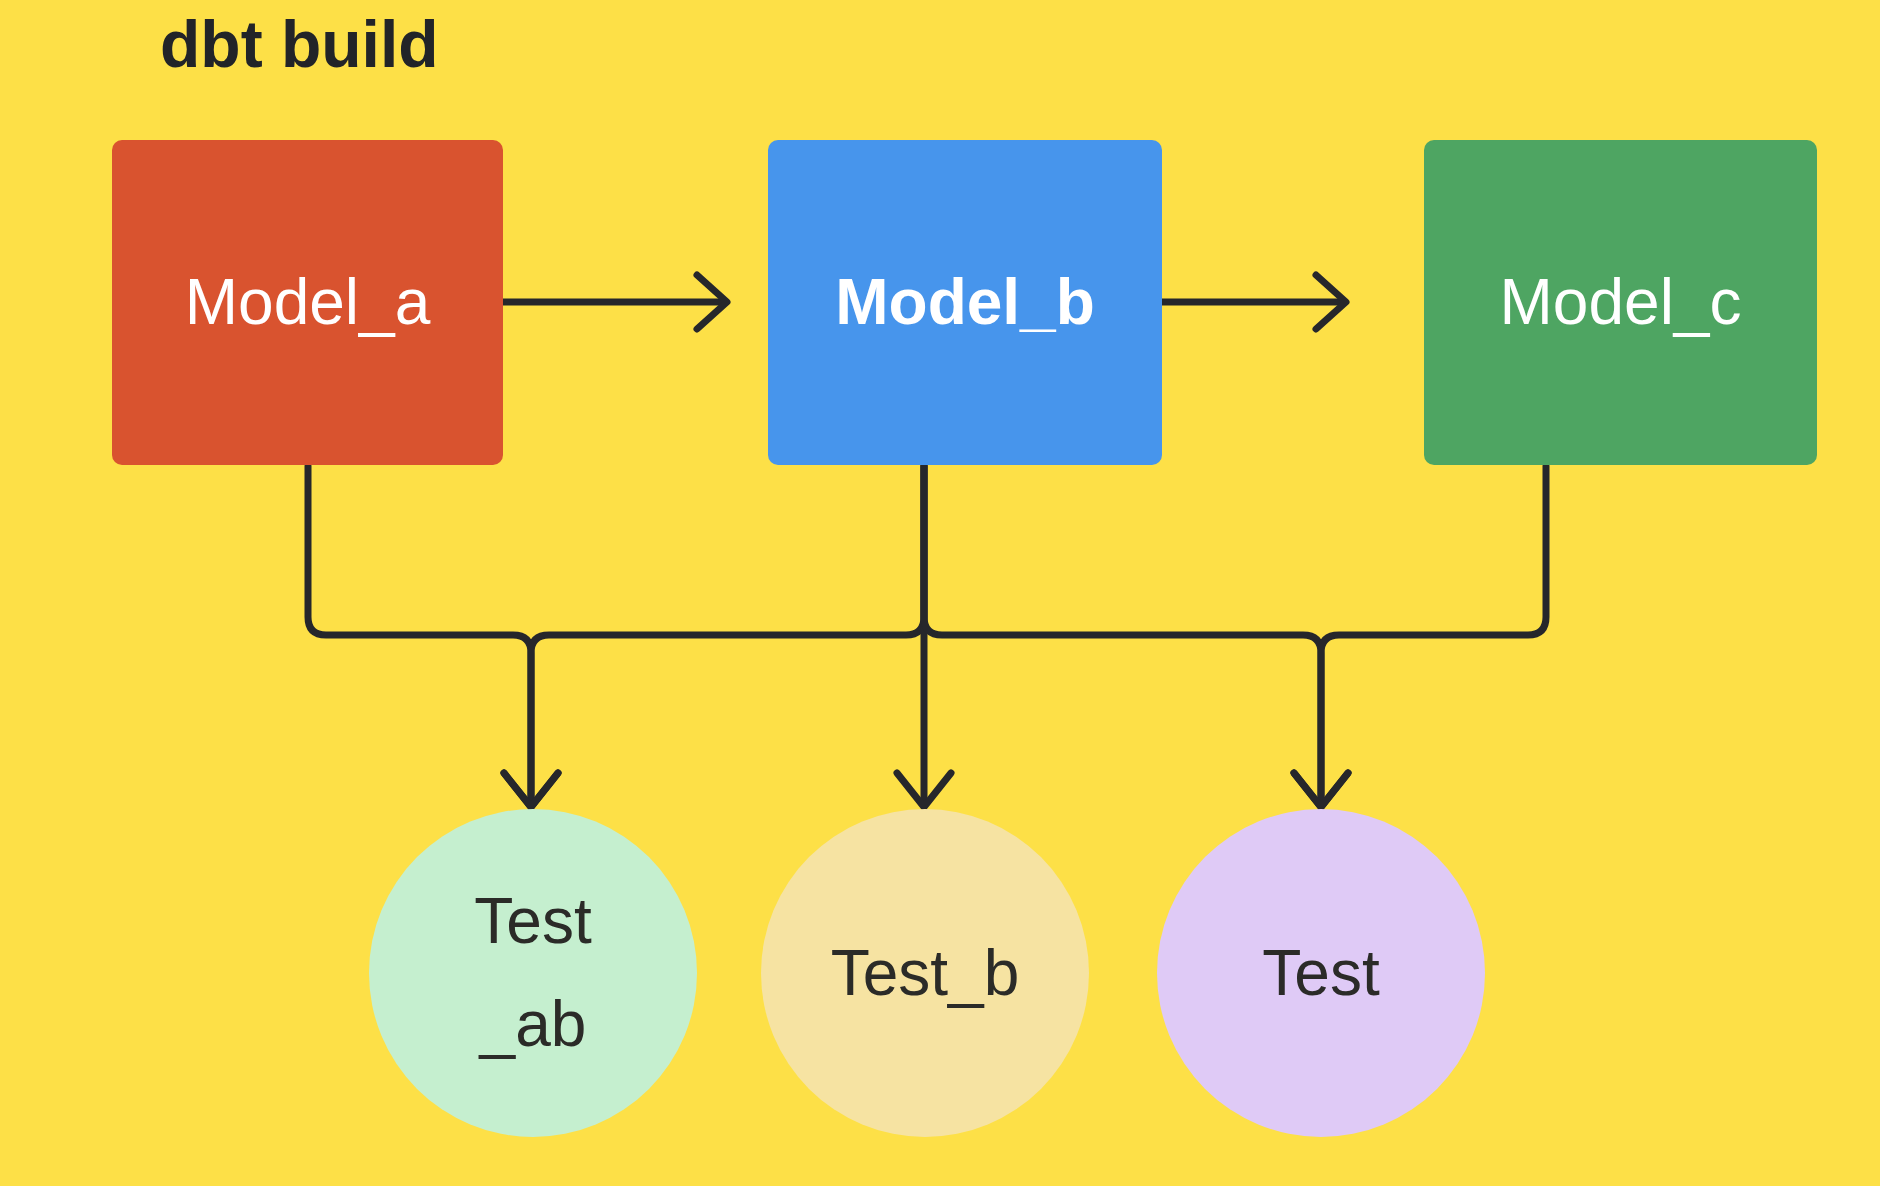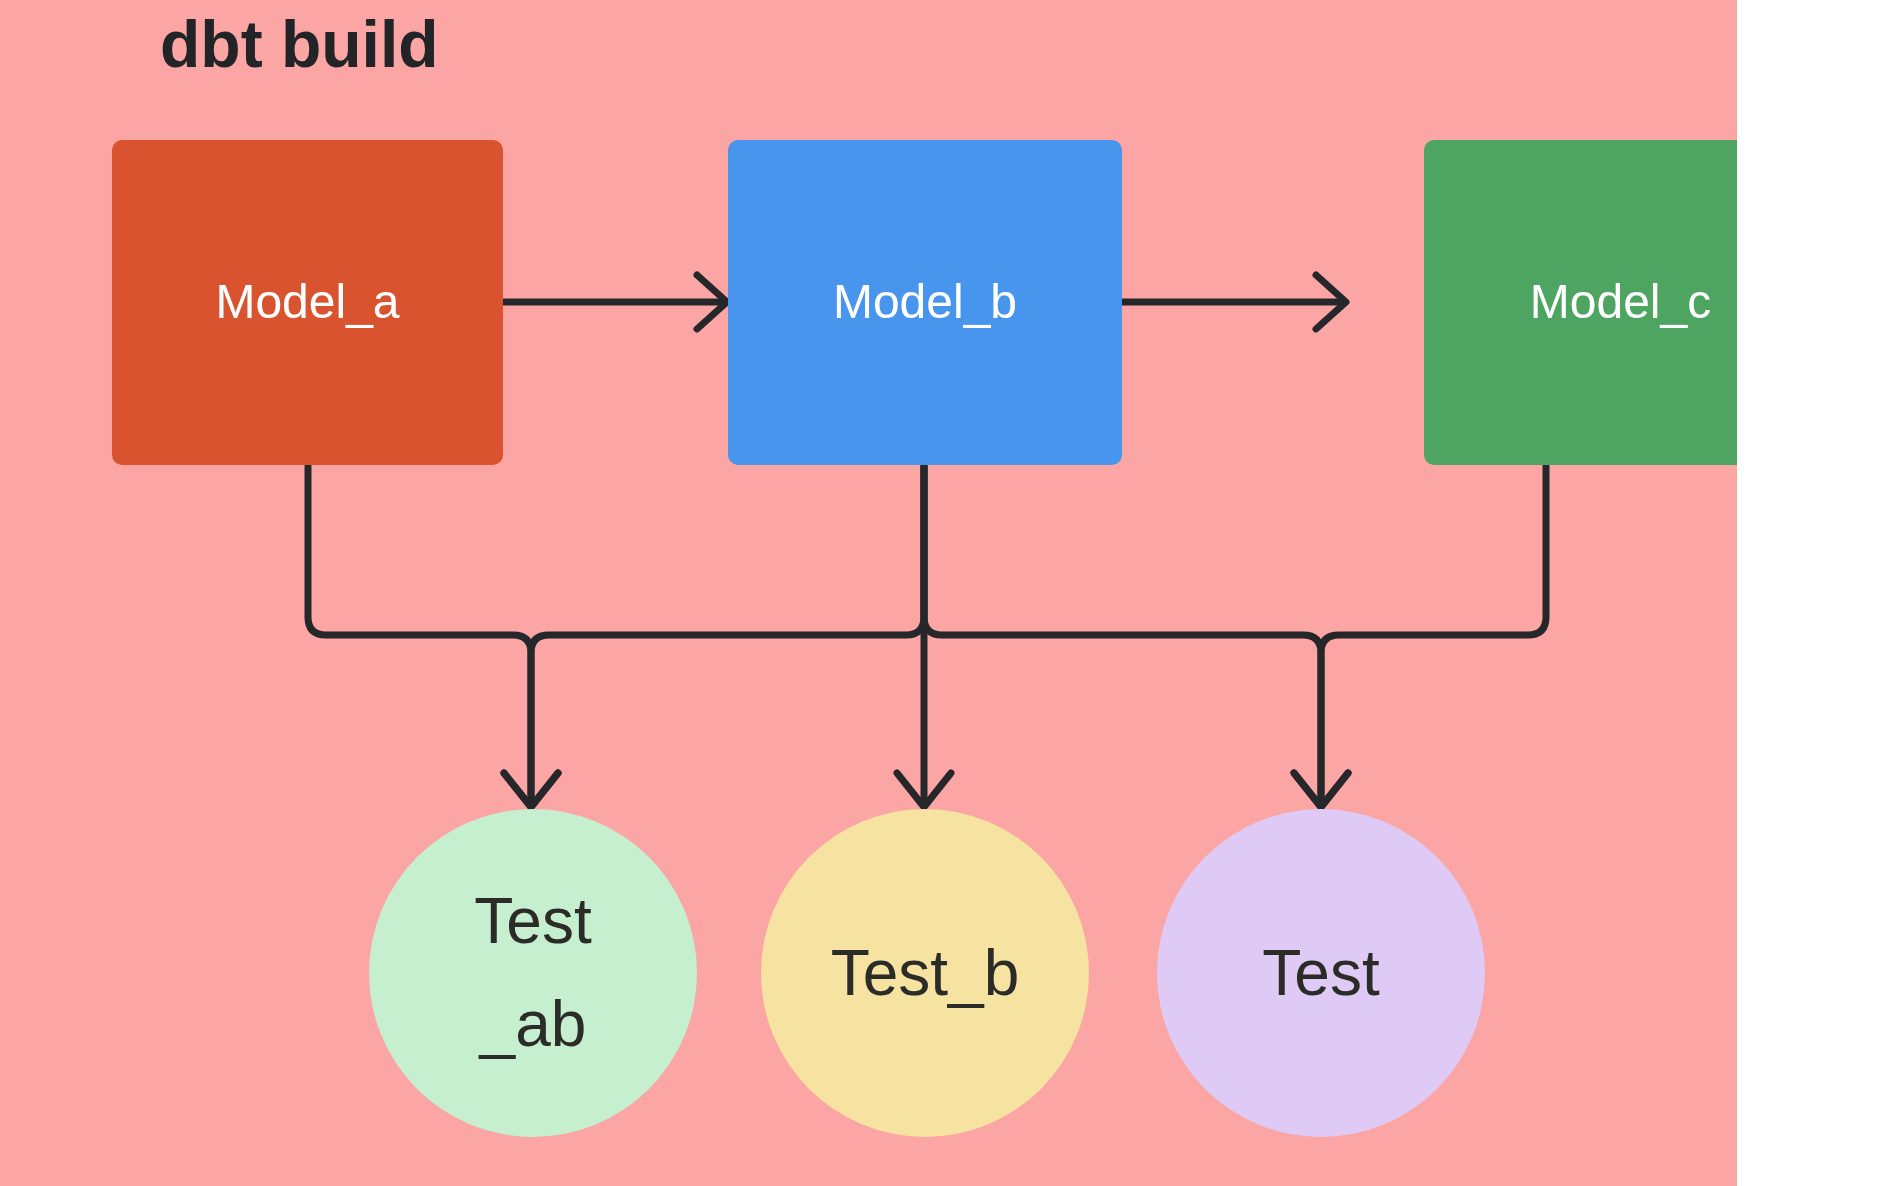--- a/index.html
+++ b/index.html
@@ -1,38 +1,38 @@
 <!DOCTYPE html>
 <html><head>
 <meta charset="utf-8">
 <style>
   html,body{margin:0;padding:0;background:#ffffff;}
   .canvas{
-    position:relative;width:1737px;height:1186px;background:#fca5a5;overflow:hidden;
+    position:relative;width:1880px;height:1186px;background:#fde047;overflow:hidden;
     font-family:"Liberation Sans","DejaVu Sans",sans-serif;
   }
   .diagram-title{
     position:absolute;left:160px;top:8px;
     font-size:66px;font-weight:600;letter-spacing:0;line-height:1.1;
   }
   .edges-layer{position:absolute;left:0;top:0;width:1880px;height:1186px;}
   .edges-layer path{fill:none;stroke-width:7px;stroke-linecap:round;stroke-linejoin:round;}
   .model-node{
     position:absolute;top:140px;height:325px;border-radius:10px;
     display:flex;align-items:center;justify-content:center;
   }
-  .model-node .node-label{font-size:48px;line-height:1.1;}
+  .model-node .node-label{font-size:64px;line-height:1.1;}
   .test-node{
     position:absolute;top:809px;width:328px;height:328px;border-radius:50%;
     display:flex;flex-direction:column;align-items:center;justify-content:center;
   }
   .test-node .node-label{font-size:64px;line-height:103px;text-align:center;}
   .test-node .node-label:empty{display:none;}
   #node-model-a{left:112px;width:391px;}
-  #node-model-b{left:728px;width:394px;}
+  #node-model-b{left:768px;width:394px;font-weight:bold;}
   #node-model-c{left:1424px;width:393px;}
   #node-test-ab{left:369px;}
   #node-test-b{left:761px;}
   #node-test-bc{left:1157px;}
 </style>
 </head>
 <body>
 
 <div class="canvas">
 

